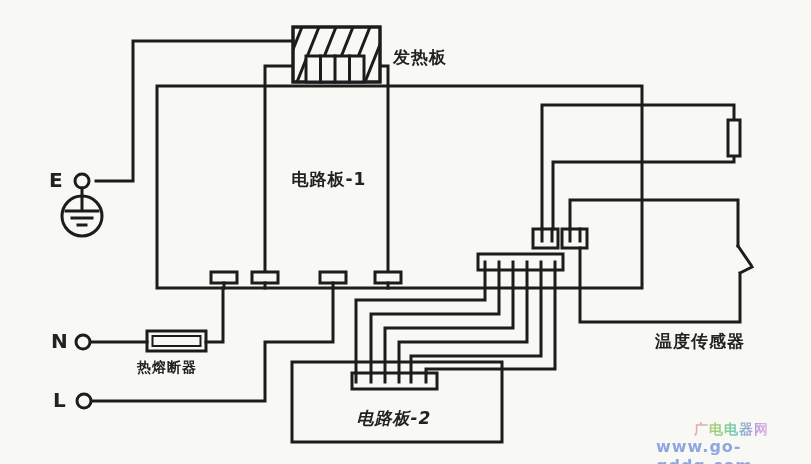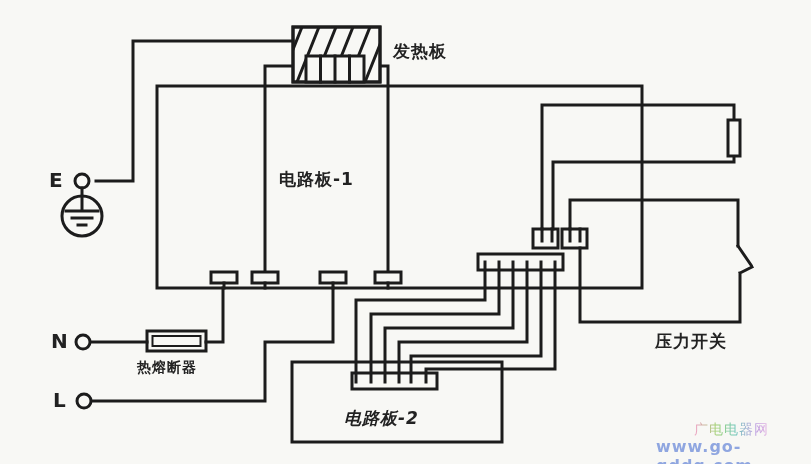--- a/index.html
+++ b/index.html
@@ -8,23 +8,23 @@
     background:#f8f8f5;overflow:hidden;
     font-family:"DejaVu Sans","Liberation Sans",sans-serif;
   }
   .stage svg{position:absolute;left:0;top:0;}
   .lbl{
     position:absolute;color:#222;font-weight:bold;
     white-space:nowrap;letter-spacing:1px;
   }
   .lbl-cjk{font-size:17px;}
   .lbl-term{font-size:20px;letter-spacing:0;}
-  .lbl-center{text-align:left;}
+  .lbl-center{text-align:center;}
   .wm1{
-    position:absolute;left:694px;top:421px;font-size:14px;font-weight:normal;
+    position:absolute;left:694px;top:421px;font-size:14px;font-weight:bold;
     letter-spacing:1px;
     background:linear-gradient(90deg,#f2a0c8 0%,#9ed06e 30%,#6ec7b8 55%,#b79be0 80%,#e9b6e2 100%);
     -webkit-background-clip:text;background-clip:text;
     color:#f2a0c8;-webkit-text-fill-color:transparent;
   }
   .wm2{
     position:absolute;left:656px;top:437px;font-size:16px;font-weight:bold;
     color:#8fa6e0;letter-spacing:1px;
   }
 </style>
@@ -132,25 +132,25 @@
       <g>
         <circle cx="84" cy="401" r="7" fill="#f8f8f5"></circle>
       </g>
 
       <g>
         <rect x="292" y="362" width="210" height="80"></rect>
       </g>
     </g>
   </svg>
 
-  <div class="lbl lbl-cjk" style="left:393px;top:40px;">发热板</div>
+  <div class="lbl lbl-cjk" style="left:393px;top:46px;">发热板</div>
   <div class="lbl lbl-cjk lbl-center" style="left:279px;top:168px;width:100px;">电路板-1</div>
   <div class="lbl lbl-cjk lbl-center" style="left:344px;top:407px;width:100px;font-style:italic;">电路板-2</div>
   <div class="lbl" style="left:137px;top:359px;font-size:14px;">热熔断器</div>
-  <div class="lbl lbl-cjk" style="left:655px;top:330px;">压力开关</div>
+  <div class="lbl lbl-cjk" style="left:655px;top:330px;">温度传感器</div>
 
   <div class="lbl lbl-term" style="left:49px;top:168px;">E</div>
   <div class="lbl lbl-term" style="left:51px;top:329px;">N</div>
   <div class="lbl lbl-term" style="left:53px;top:388px;">L</div>
 
   <div class="wm1">广电电器网</div>
   <div class="wm2">www.go-gddq.com</div>
 
 </div>
 

